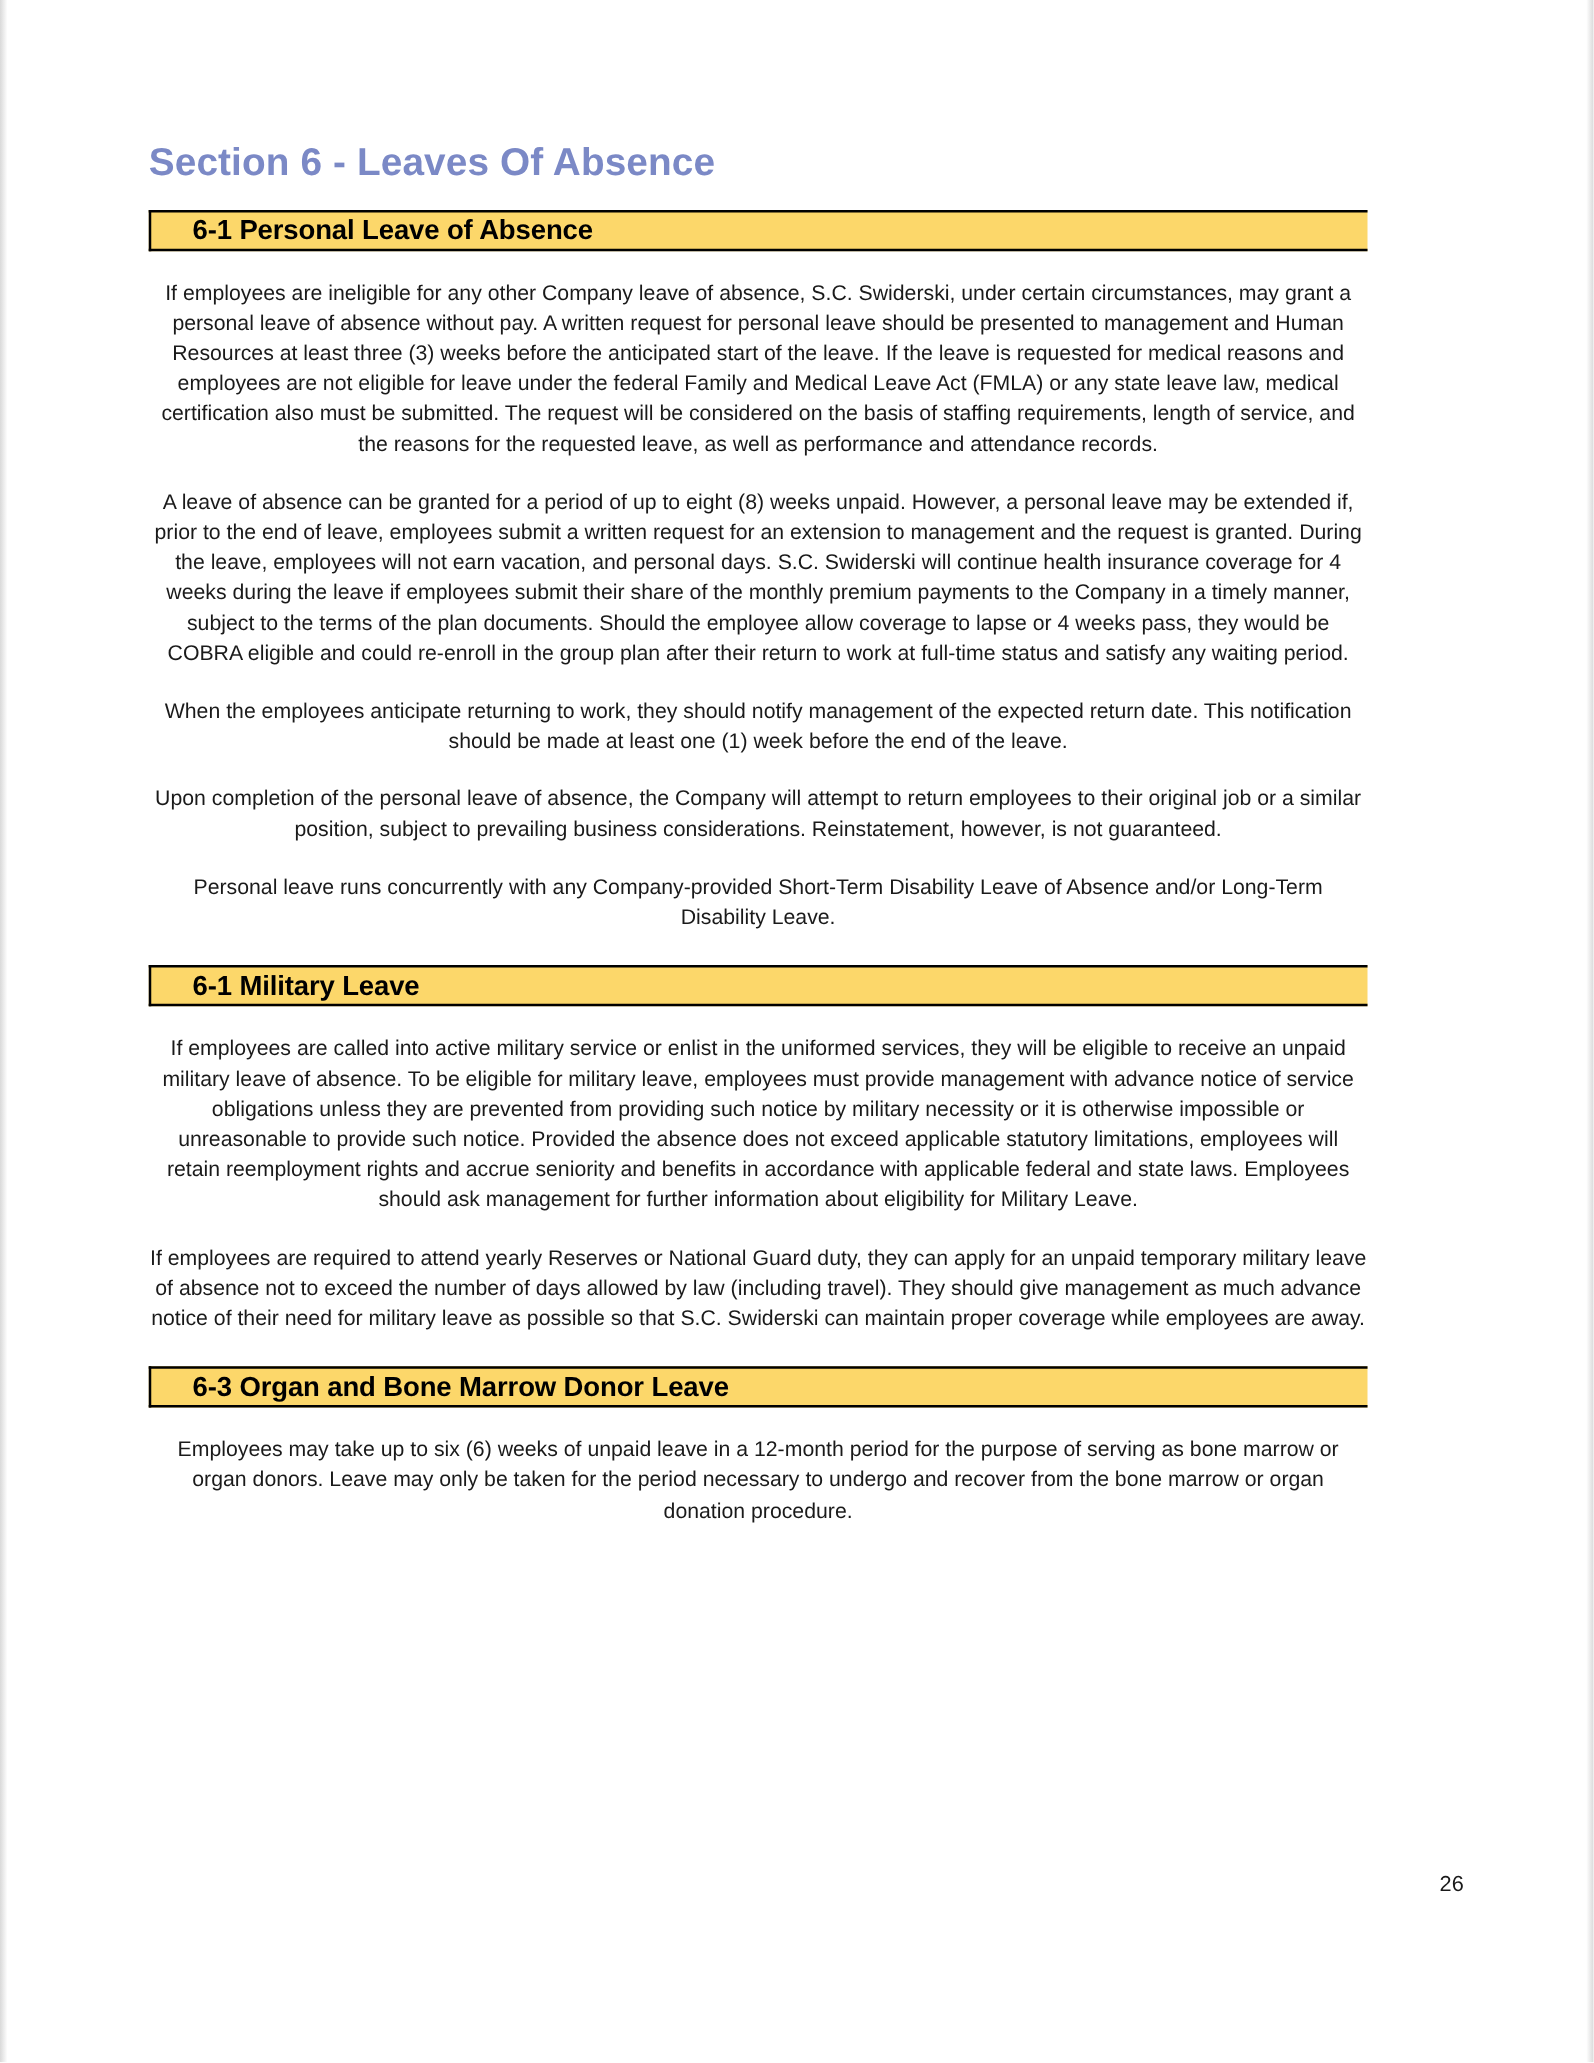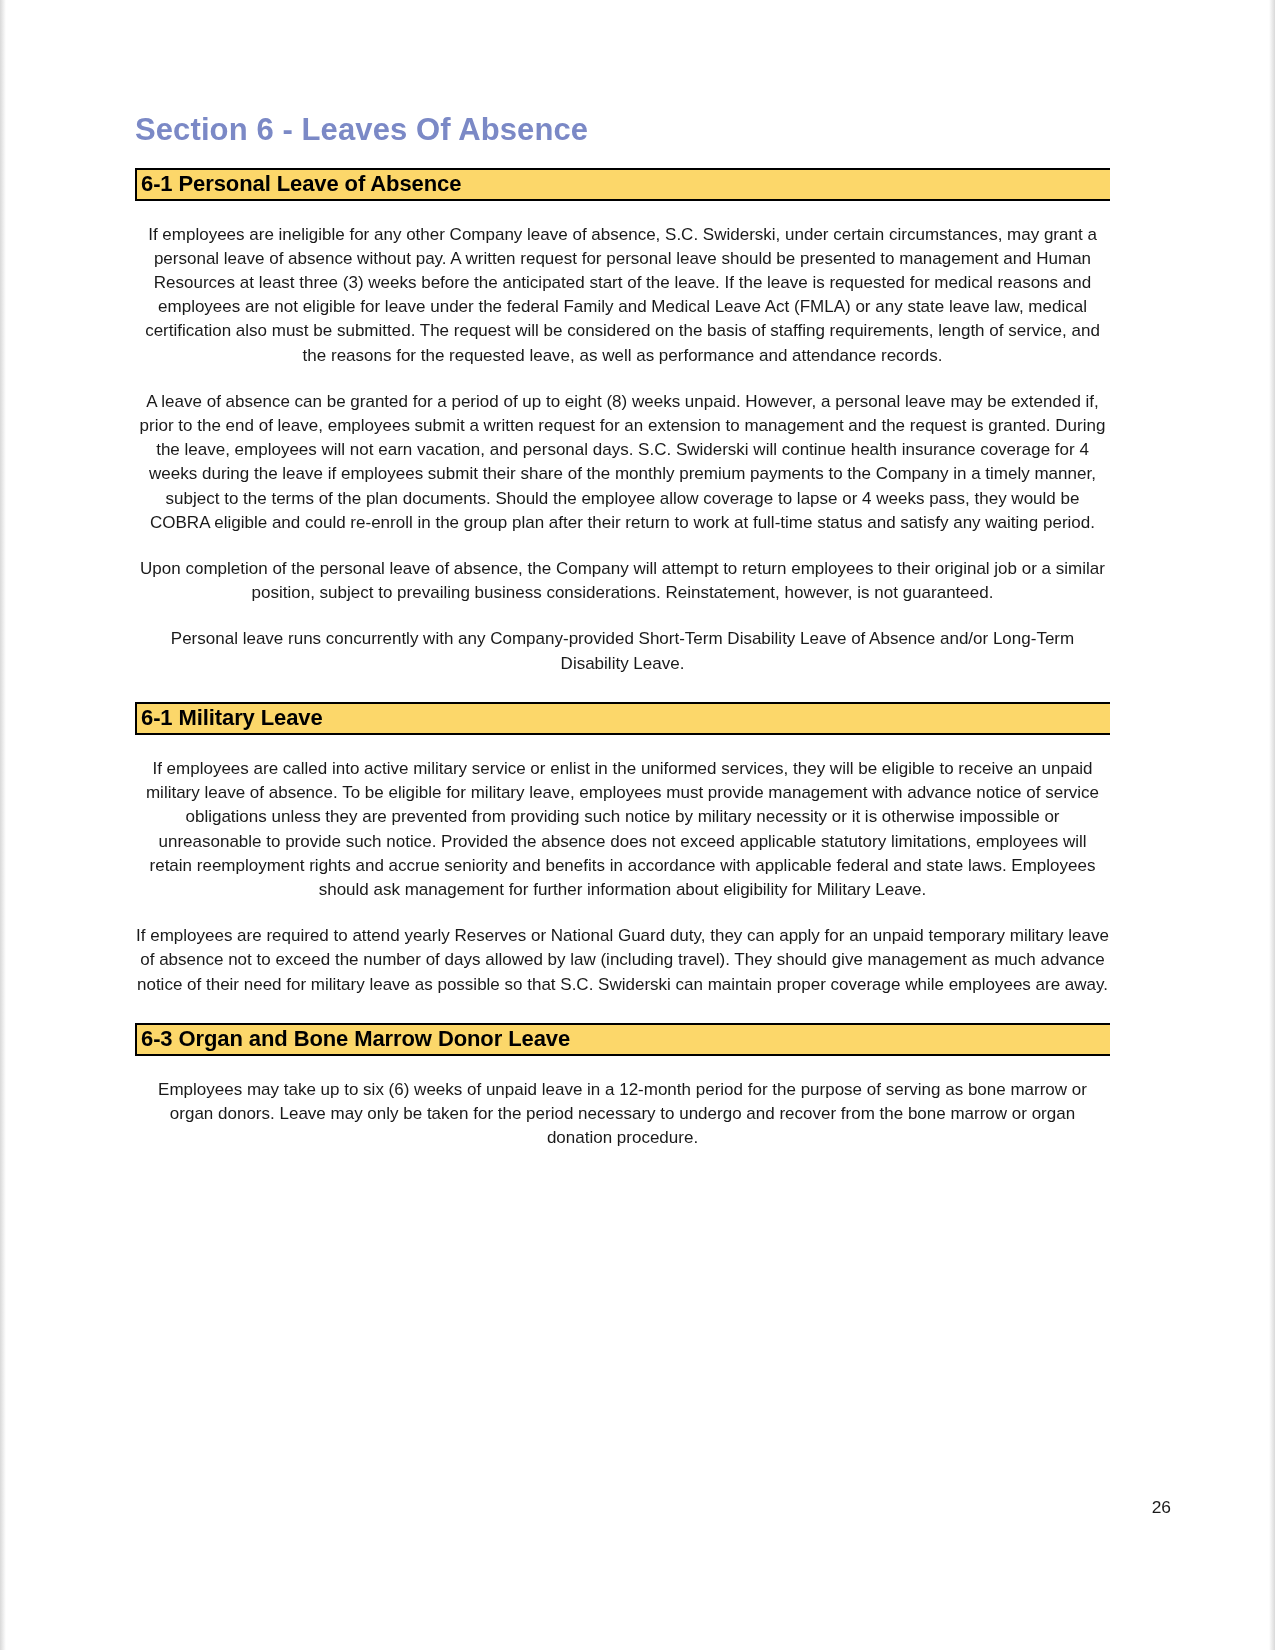--- a/index.html
+++ b/index.html
@@ -31,21 +31,21 @@
   #page::after {
     content: "";
     position: absolute;
     right: 0; top: 0; bottom: 0;
     width: 6px;
     background: linear-gradient(to left, #d9d9d9, #ffffff);
     pointer-events: none;
   }
   #content {
     position: absolute;
-    left: 135px;
+    left: 119px;
     top: 112px;
     width: 976px;
   }
   .doc-title {
     font-size: 31px;
     font-weight: bold;
     color: #7b89c6;
     letter-spacing: 0.1px;
     margin: 0 0 20px 0;
     line-height: 1.15;
@@ -63,20 +63,21 @@
     margin: 0;
     width: 975px;
   }
   .section-header-label {
     font-size: 22px;
     font-weight: bold;
     color: #000000;
     line-height: 1;
     letter-spacing: -0.1px;
     white-space: nowrap;
+    margin-left: 29px;
   }
   .body-block {
     margin-top: 22px;
   }
   p.para {
     font-size: 17px;
     line-height: 24.2px;
     color: #1a1a1a;
     margin: 0 0 22px 0;
     text-align: center;
@@ -101,20 +102,21 @@
   <div id="content">
 
     <h1 class="doc-title">Section 6 - Leaves Of Absence</h1>
 
     <div class="section-header">
       <span class="section-header-label">6-1 Personal Leave of Absence</span>
     </div>
     <div class="body-block">
       <p class="para">If employees are ineligible for any other Company leave of absence, S.C. Swiderski, under certain circumstances, may grant a personal leave of absence without pay. A written request for personal leave should be presented to management and Human Resources at least three (3) weeks before the anticipated start of the leave. If the leave is requested for medical reasons and employees are not eligible for leave under the federal Family and Medical Leave Act (FMLA) or any state leave law, medical certification also must be submitted. The request will be considered on the basis of staffing requirements, length of service, and the reasons for the requested leave, as well as performance and attendance records.</p>
       <p class="para">A leave of absence can be granted for a period of up to eight (8) weeks unpaid. However, a personal leave may be extended if, prior to the end of leave, employees submit a written request for an extension to management and the request is granted. During the leave, employees will not earn vacation, and personal days. S.C. Swiderski will continue health insurance coverage for 4 weeks during the leave if employees submit their share of the monthly premium payments to the Company in a timely manner, subject to the terms of the plan documents. Should the employee allow coverage to lapse or 4 weeks pass, they would be COBRA eligible and could re-enroll in the group plan after their return to work at full-time status and satisfy any waiting period.</p>
+      <p class="para">When the employees anticipate returning to work, they should notify management of the expected return date. This notification should be made at least one (1) week before the end of the leave.</p>
       <p class="para">Upon completion of the personal leave of absence, the Company will attempt to return employees to their original job or a similar position, subject to prevailing business considerations. Reinstatement, however, is not guaranteed.</p>
       <p class="para">Personal leave runs concurrently with any Company-provided Short-Term Disability Leave of Absence and/or Long-Term Disability Leave.</p>
     </div>
 
     <div class="gap-before-header"></div>
 
     <div class="section-header">
       <span class="section-header-label">6-1 Military Leave</span>
     </div>
     <div class="body-block">

